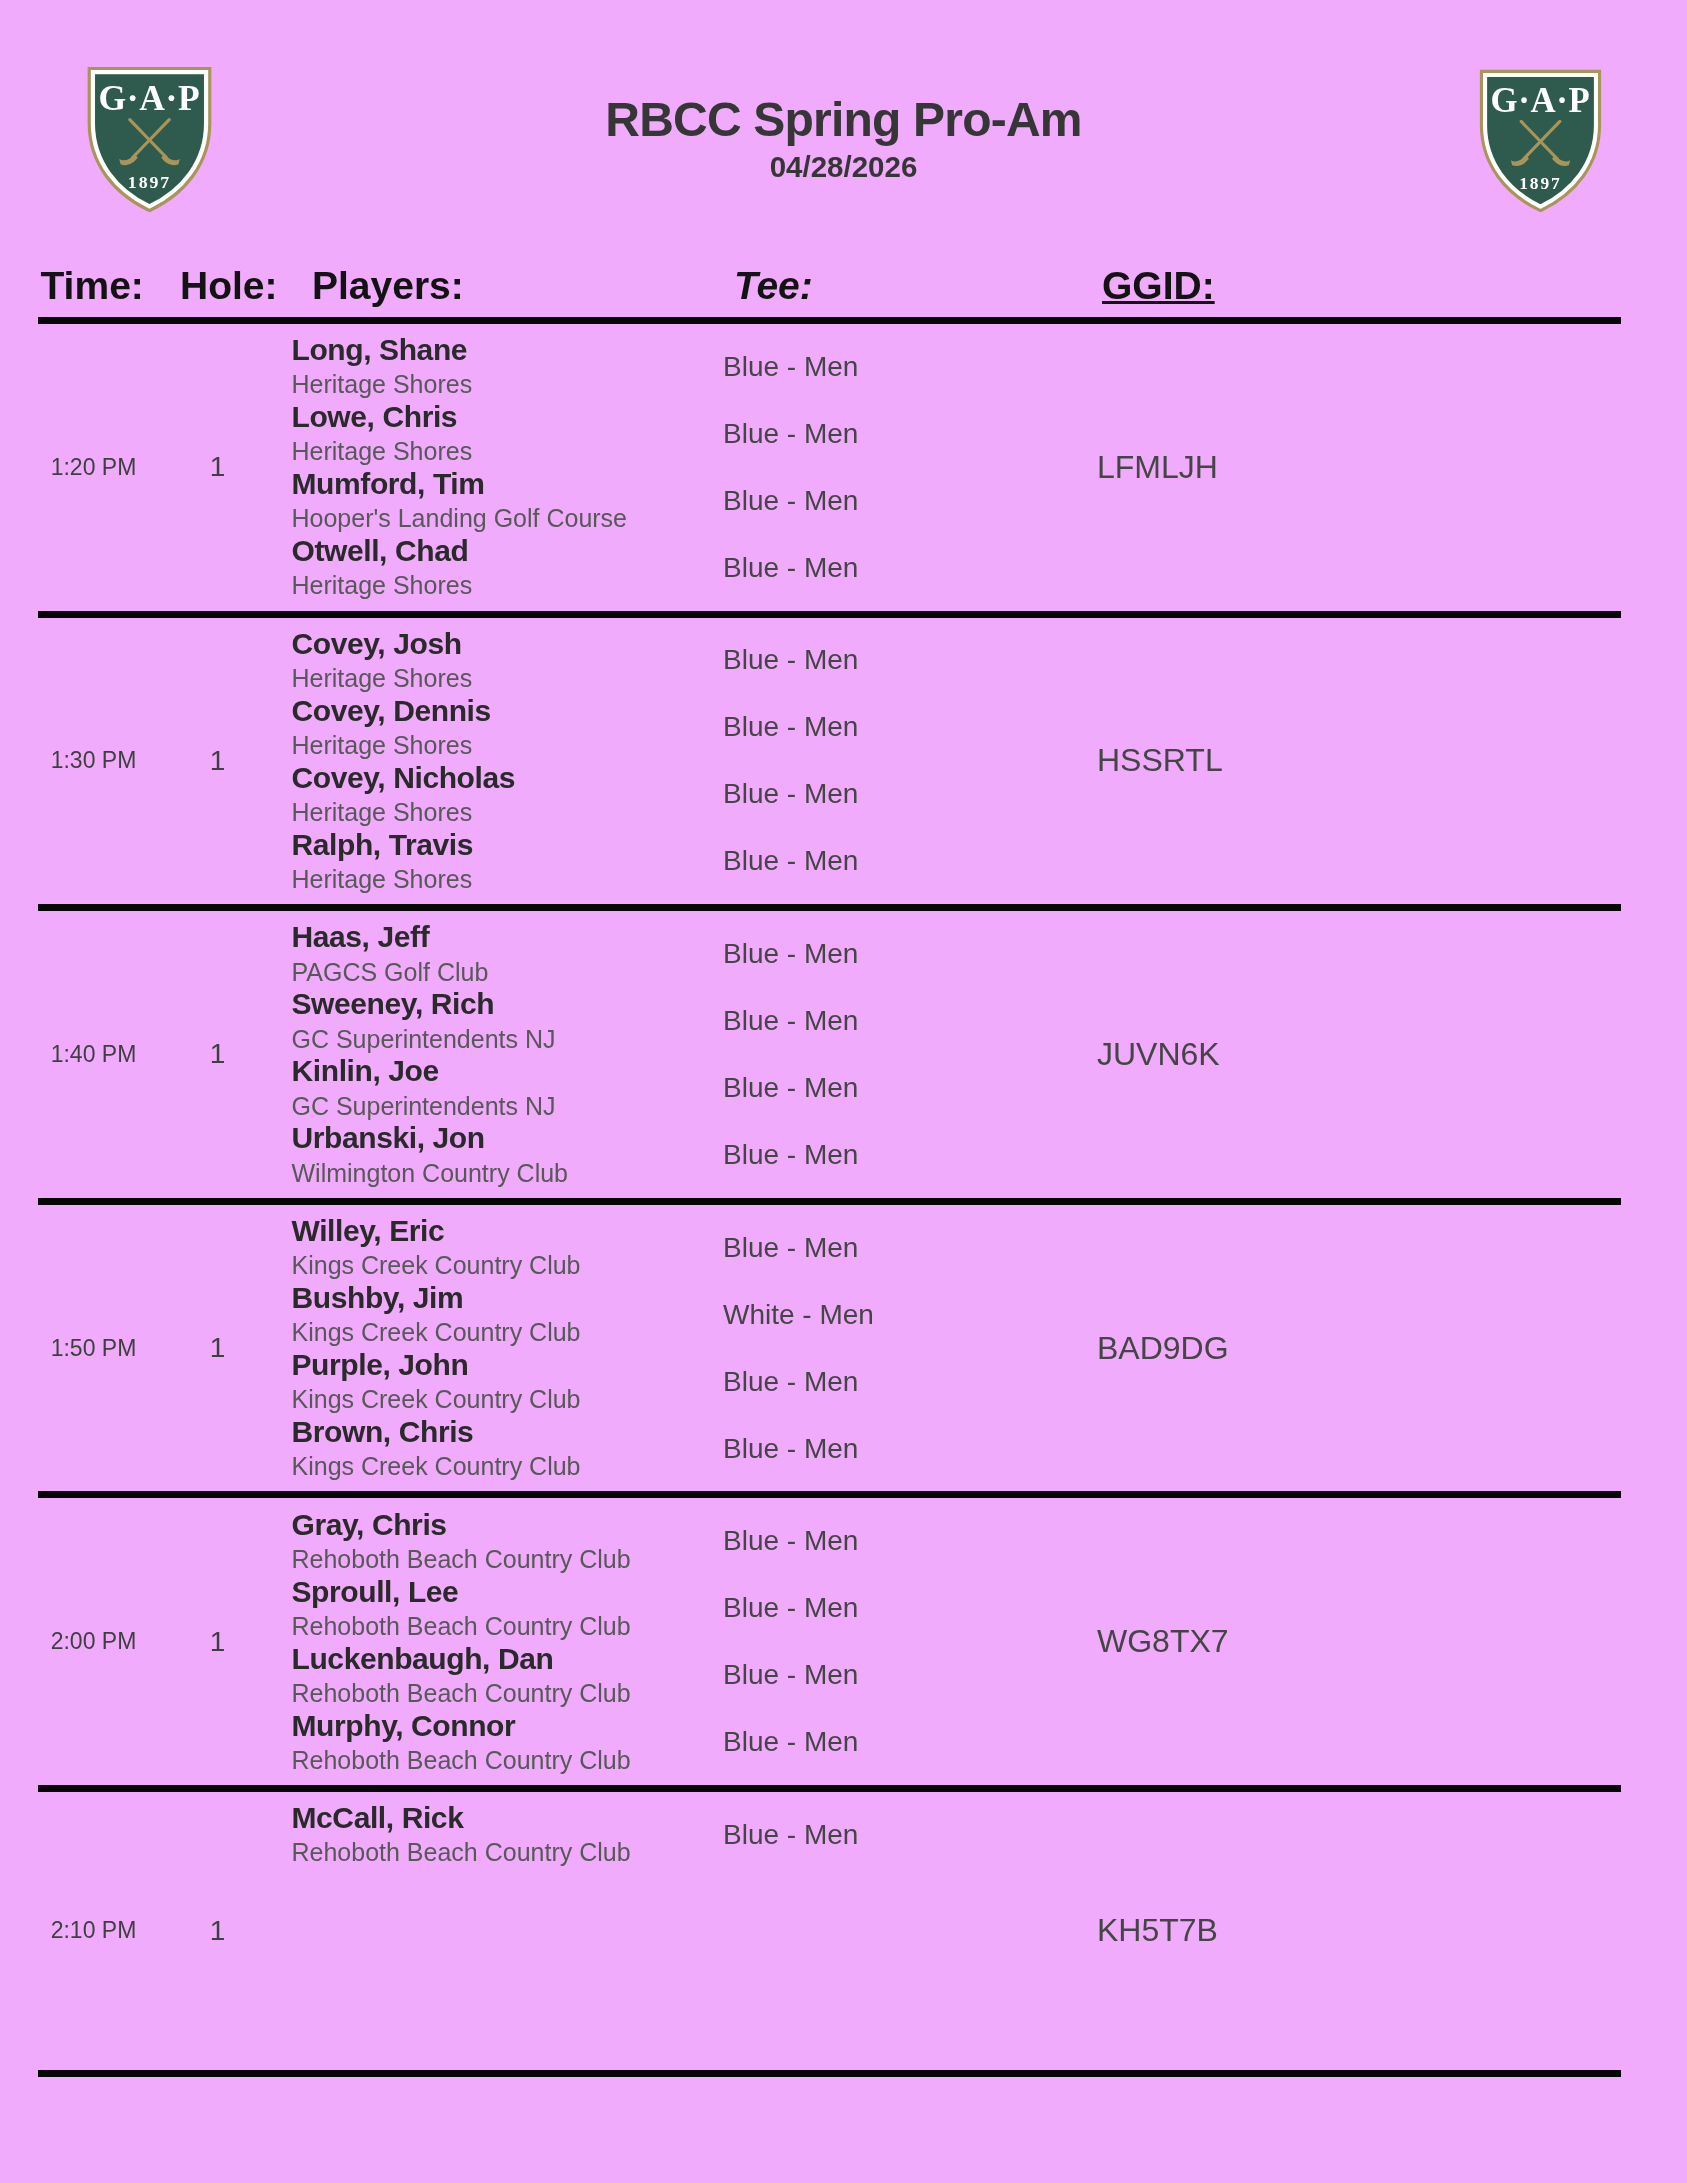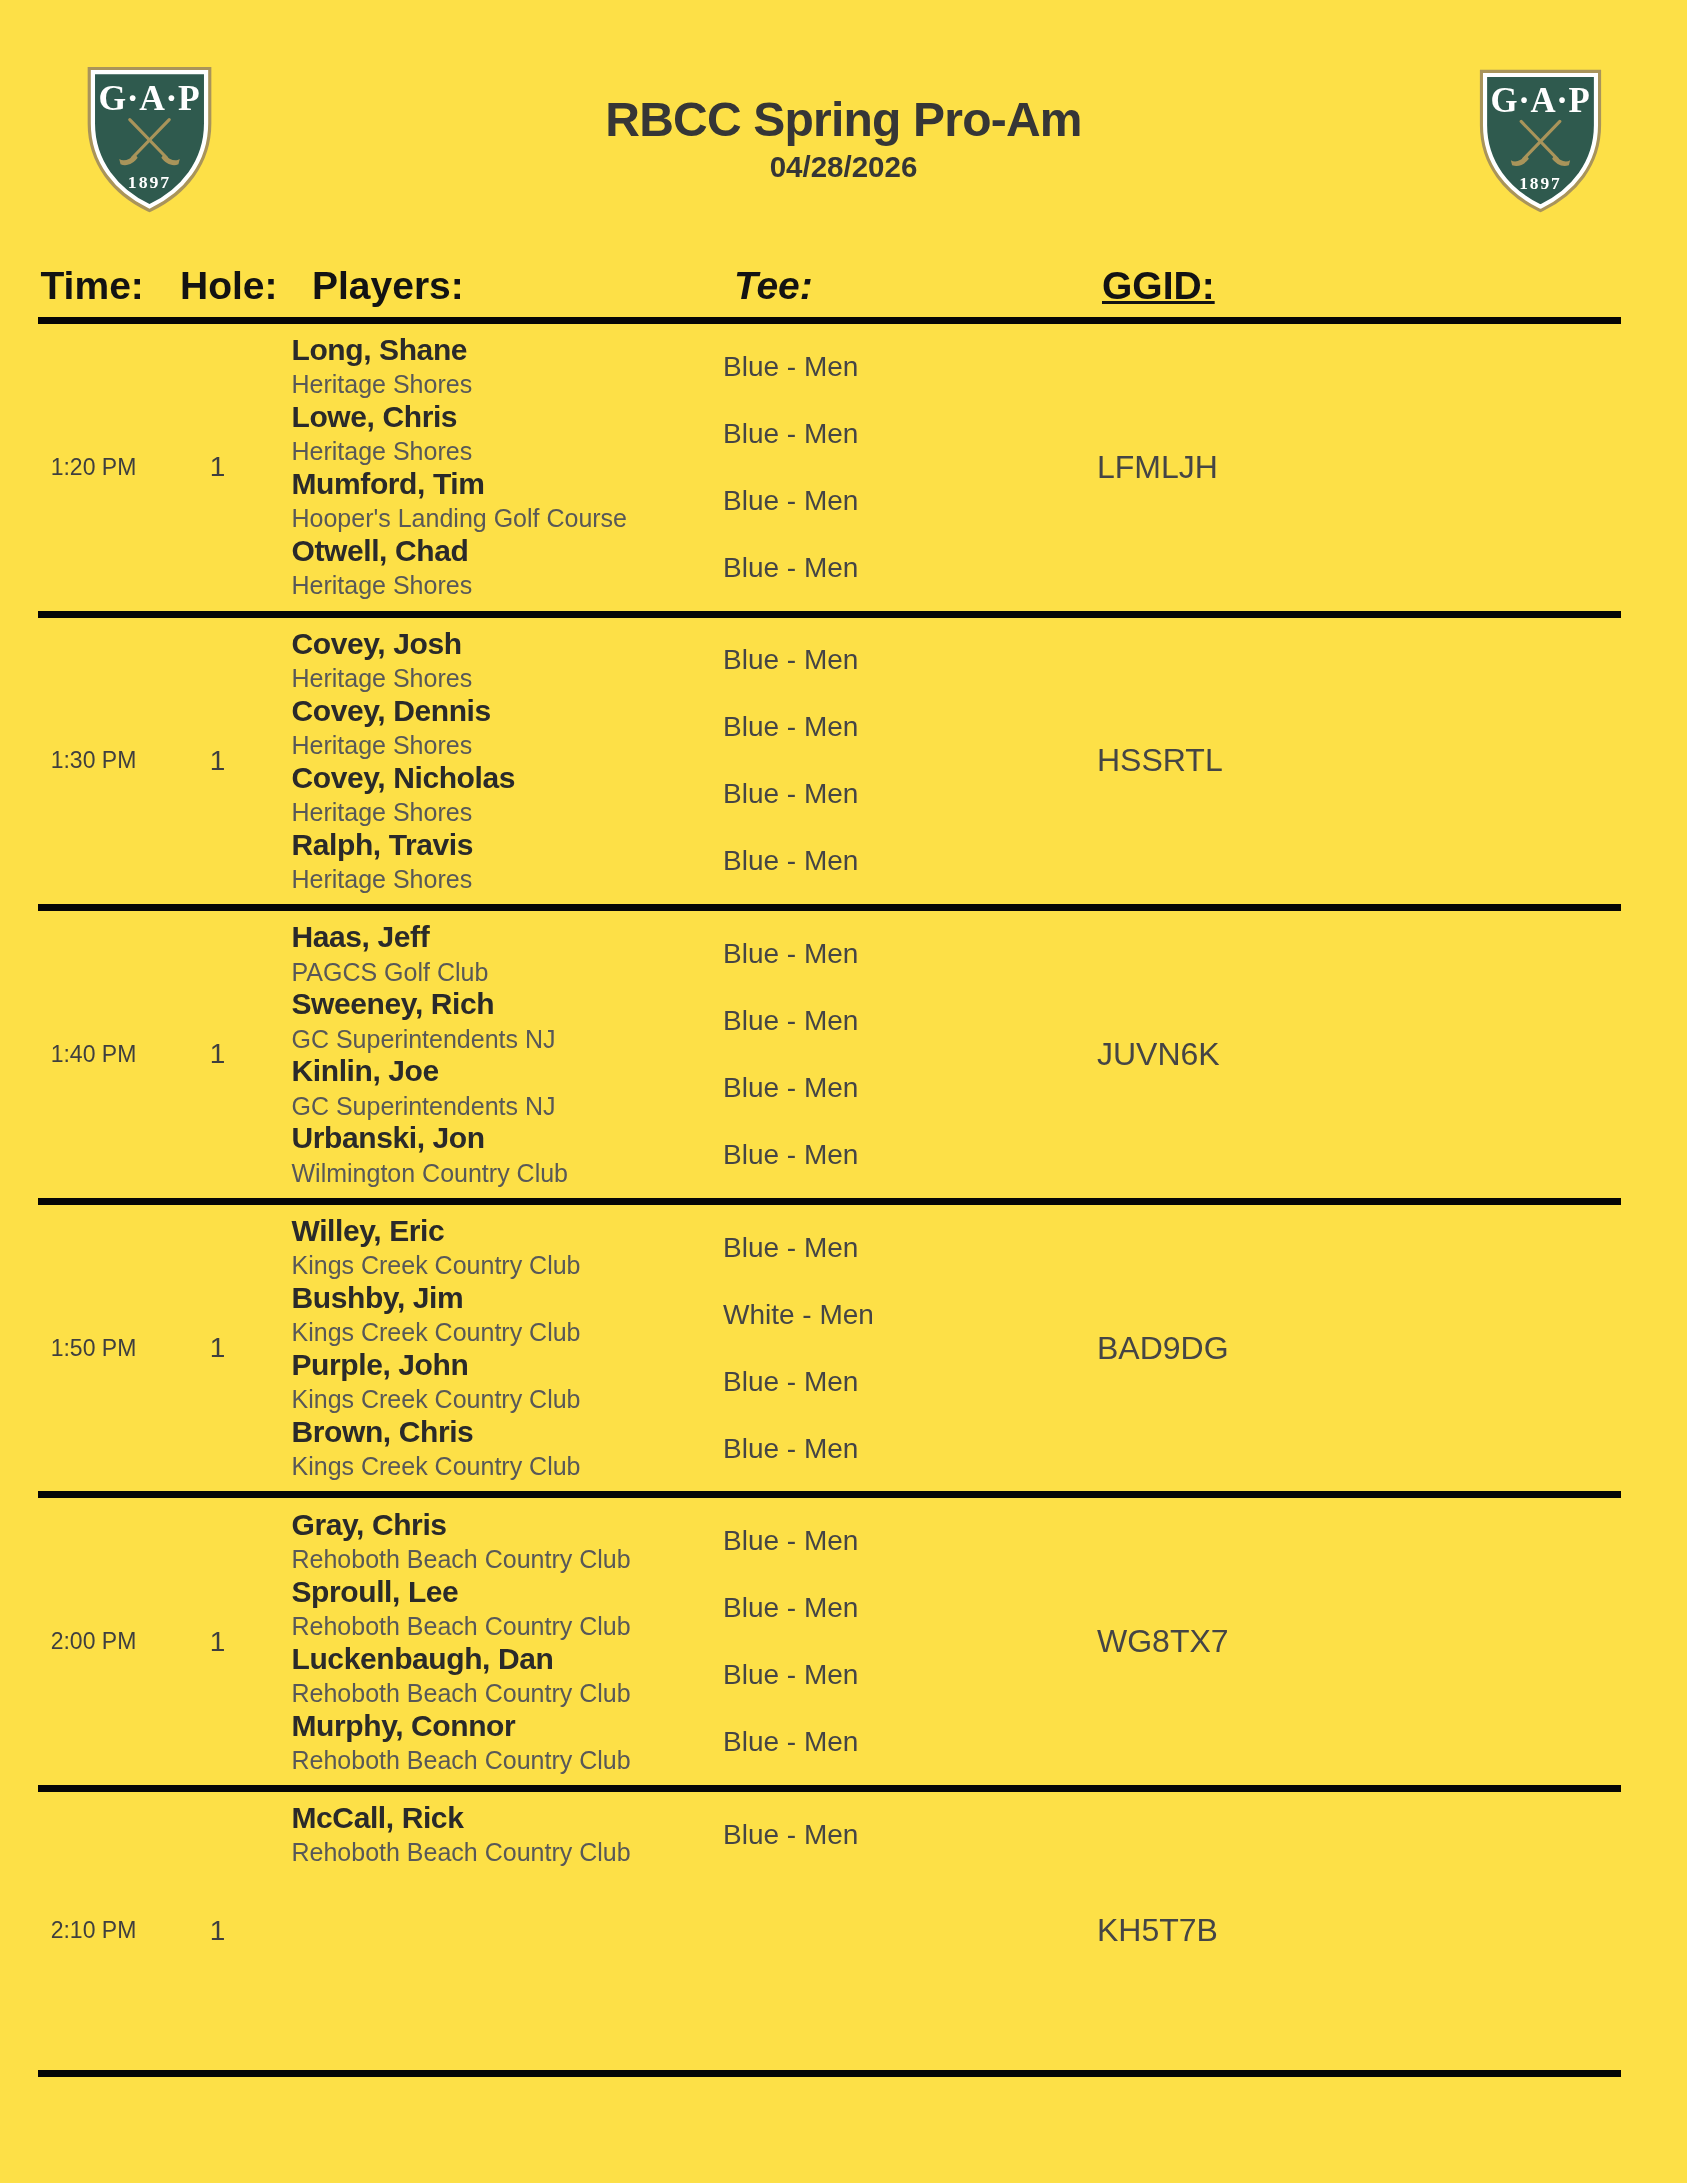--- a/index.html
+++ b/index.html
@@ -1,20 +1,20 @@
 <!DOCTYPE html>
 <html style="font-size:13.5px"><head>
 <meta charset="utf-8">
 <style>
   html, body { margin: 0; padding: 0; background: #ffffff; }
   .page {
     position: relative;
     width: 1687px;
     height: 2183px;
-    background: #fde047;
+    background: #f0abfc;
     font-family: "Liberation Sans", sans-serif;
     overflow: hidden;
   }
 
   
   .page-header { position: relative; height: 253px; }
   .title-block { text-align: center; padding-top: 96px; }
   .event-title {
     font-size: 48px;
     font-weight: 700;

